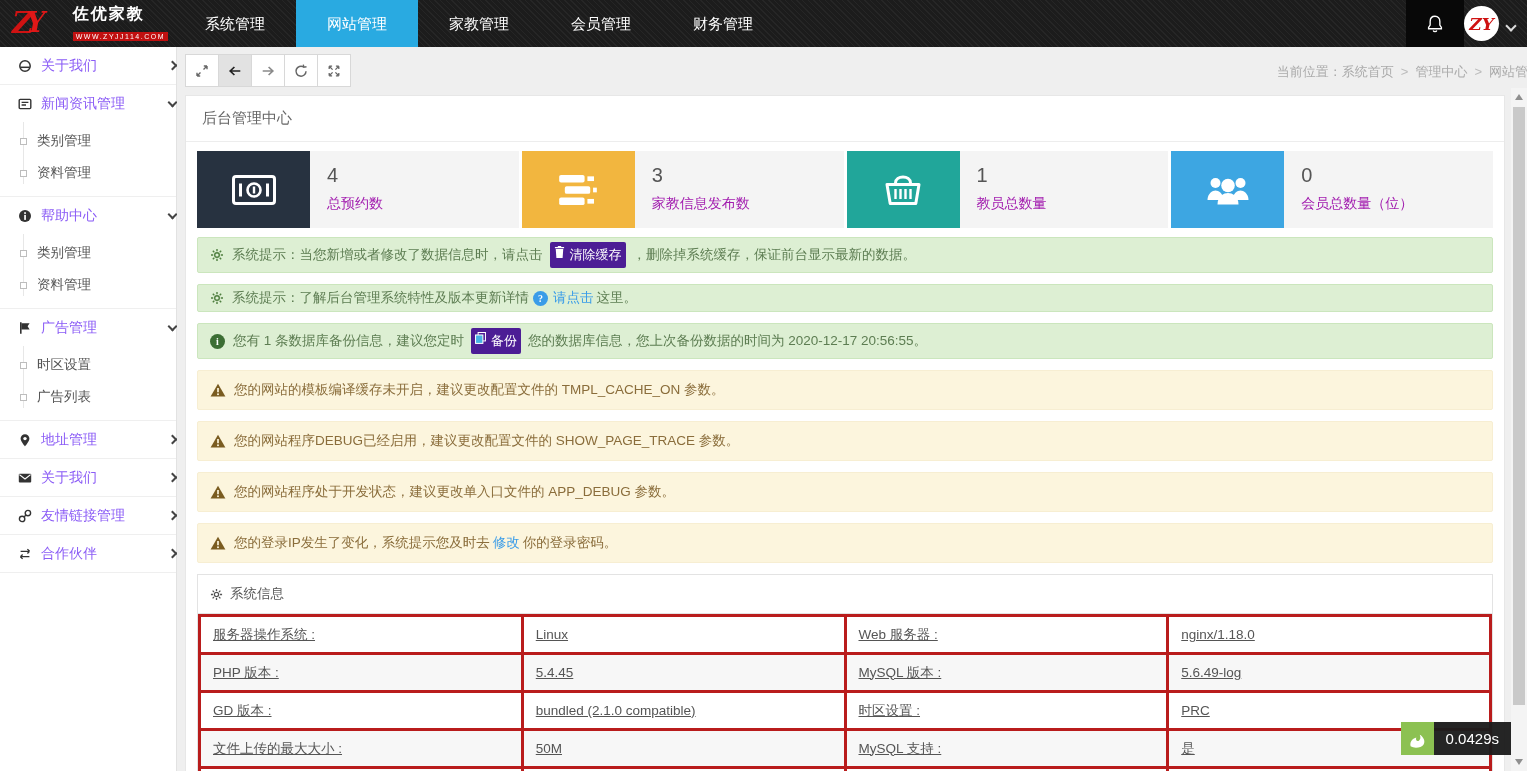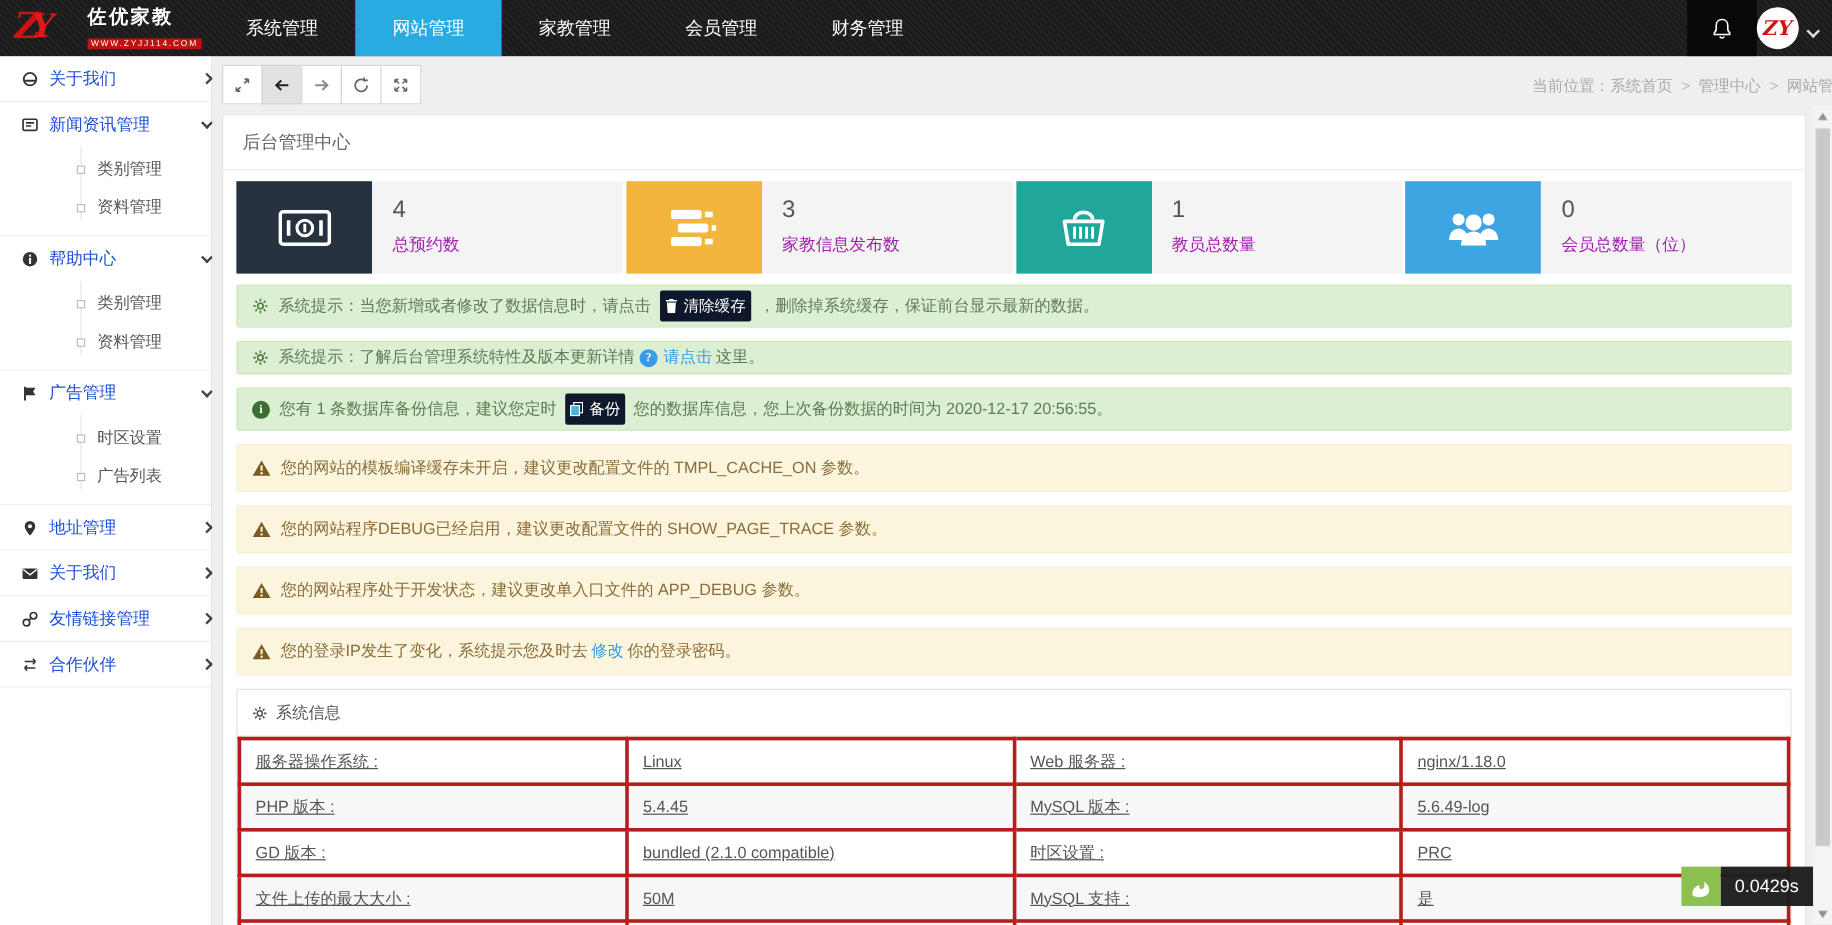--- a/index.html
+++ b/index.html
@@ -23,26 +23,26 @@
   .nav-spacer { flex:1; }
   .bell-box { width:58px; background:#080808; display:flex; align-items:center; justify-content:center; cursor:pointer; }
   .avatar { width:35px; height:35px; background:#fff; border-radius:50%; margin-left:0; align-self:center; display:flex; align-items:center; justify-content:center; cursor:pointer; }
   .avatar span { color:#cf1212; font-family:"DejaVu Serif","Liberation Serif",serif; font-style:italic; font-weight:bold; font-size:17px; }
   .nav-caret { align-self:center; margin:4px 12px 0 8px; width:8px; height:8px; border-right:2px solid #ddd; border-bottom:2px solid #ddd; transform:rotate(45deg); cursor:pointer; }
 
   
   .layout { display:flex; height:724px; }
   .sidebar { width:177px; background:#fff; border-right:1px solid #e2e2e2; }
   .side-group { border-bottom:1px solid #efefef; }
-  .side-item { height:37px; display:flex; align-items:center; padding:0 0 0 18px; font-size:14px; color:#1d4ed8; cursor:pointer; }
+  .side-item { height:37px; display:flex; align-items:center; padding:0 0 0 18px; font-size:14px; color:#8b5cf6; cursor:pointer; }
   .side-item .sicon { width:14px; height:14px; margin-right:9px; flex:none; }
   .chev { width:7px; height:7px; border-top:2px solid #444; border-right:2px solid #444; margin-left:auto; flex:none; }
   .chev.right { transform:rotate(45deg); }
   .chev.down  { transform:rotate(135deg); margin-top:-3px; }
-  .side-sub { list-style:none; padding:3px 0 7px; position:relative;margin-left:44px; }
+  .side-sub { list-style:none; padding:3px 0 7px; position:relative; }
   .side-sub:before { content:""; position:absolute; left:23px; top:0; bottom:12px; width:1px; background:#e7e7e7; }
   .side-sub li { position:relative; height:32px; line-height:32px; padding-left:37px; font-size:13.5px; color:#555; cursor:pointer; }
   .side-sub li:before { content:""; position:absolute; left:20px; top:13px; width:5px; height:5px; background:#fff; border:1px solid #bdbdbd; }
 
   .main { flex:1; position:relative; background:#efefef; }
 
   
   .toolbar { height:48px; position:relative; padding:7px 0 0 8px; }
   .btn-group { display:inline-flex; }
   .tbtn { width:34px; height:33px; background:#fff; border:1px solid #d8d8d8; margin-left:-1px; display:flex; align-items:center; justify-content:center; color:#666; cursor:pointer; }
@@ -64,21 +64,21 @@
   .card-body { padding:13px 0 0 17px; }
   .card-value { font-size:20px; color:#555; }
   .card-label { font-size:14px; color:#a21caf; margin-top:8px; }
 
   
   .alerts { padding:0 11px; }
   .alert { margin-bottom:11px; border-radius:2px; font-size:13.5px; display:flex; align-items:center; }
   .alert.success { background:#ddefd3; border:1px solid #cbe6bd; color:#5d7d52; padding:4px 12px; }
   .alert.warning { background:#fcf5dd; border:1px solid #f7eed2; color:#8a6d3b; padding:10px 12px; }
   .alert .aicon { margin-right:8px; flex:none; display:inline-flex; }
-  .mini-btn { background:#0f172a; color:#fff; border:none; padding:4px 4px; margin:0 7px; border-radius:2px; font-size:13px; display:inline-flex; align-items:center; gap:5px; cursor:pointer; }
+  .mini-btn { background:#4c1d95; color:#fff; border:none; padding:4px 4px; margin:0 7px; border-radius:2px; font-size:13px; display:inline-flex; gap:5px; cursor:pointer; }
   .alert a.blue { color:#3a9ce8; margin:0 3px; }
   .alert a.blue:empty { display:none; }
   .icircle { width:15px; height:15px; border-radius:50%; color:#fff; font-size:10px; font-weight:bold;
              display:inline-flex; align-items:center; justify-content:center; font-family:"Liberation Serif",serif; }
   .icircle.dark { background:#3c6e34; }
   .icircle.blue { background:#3a9ce8; margin:0 2px 0 4px; }
 
   
   .sysinfo { margin:2px 11px 20px; border:1px solid #e3e3e3; }
   .sysinfo-head { padding:10px 12px; font-size:13.5px; color:#555; display:flex; align-items:center; gap:7px; border-bottom:1px solid #e3e3e3; }

